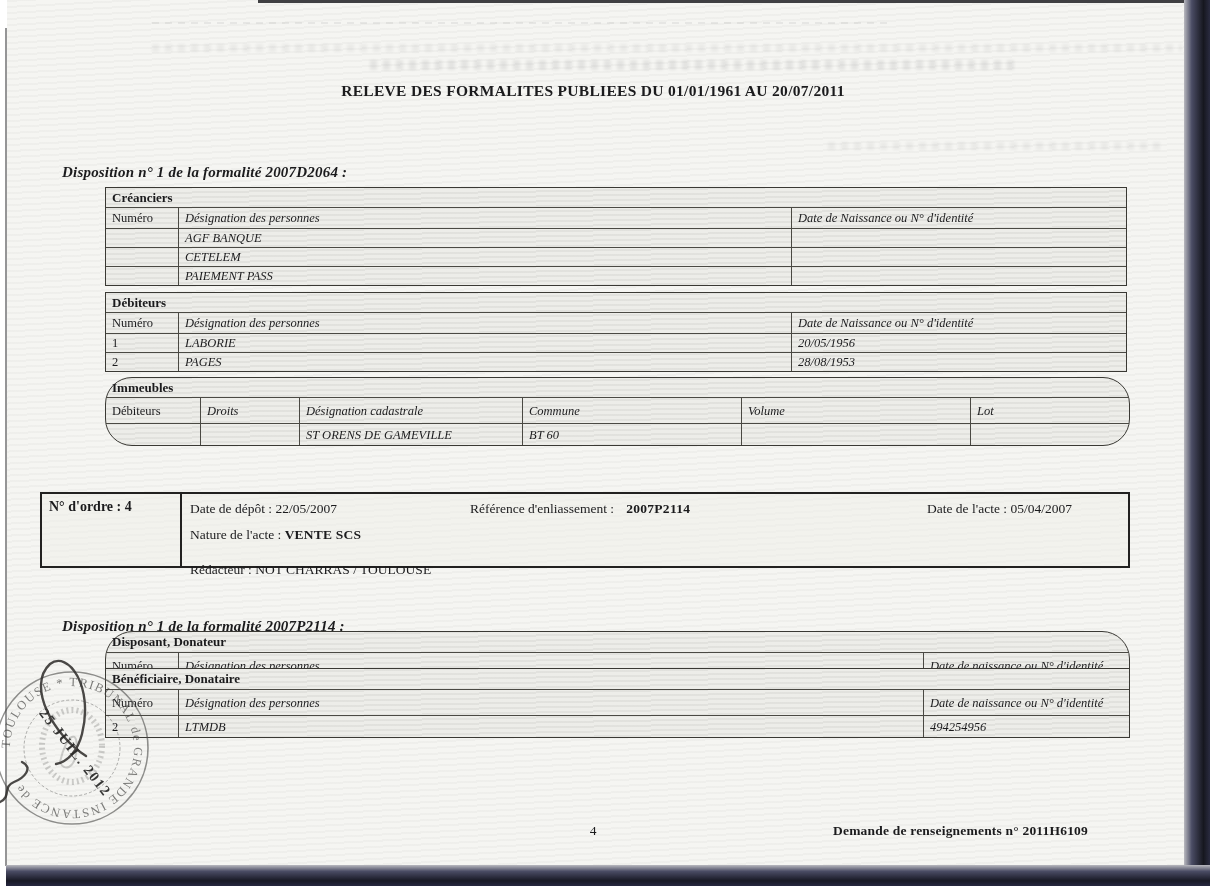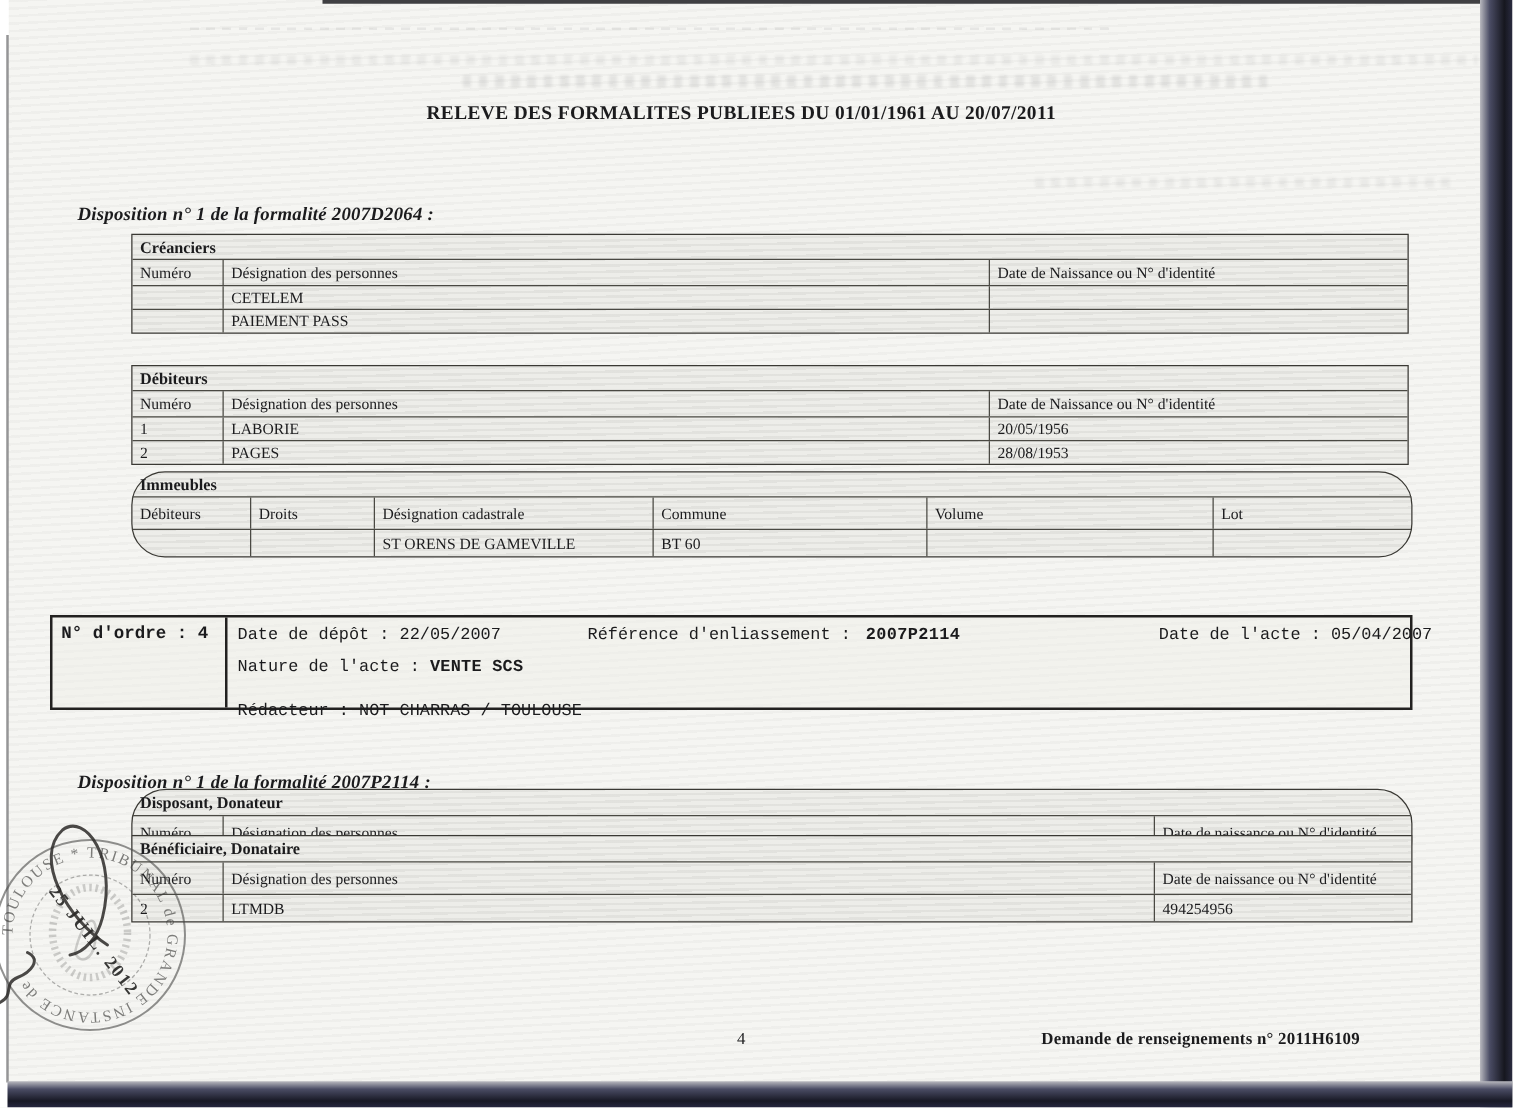--- a/index.html
+++ b/index.html
@@ -61,21 +61,21 @@
     background:
       repeating-linear-gradient(179deg, rgba(90,90,86,0.07) 0 2px, rgba(255,255,255,0.05) 2px 5px),
       #ecece8;
     font-size:12.5px;
   }
   .trow{display:grid;border-top:1px solid #4a4943;align-items:center;}
   .tbl .trow:first-child{border-top:none;}
   .trow.title{display:block;font-weight:bold;font-size:13px;}
   .trow.title span{display:inline-block;padding:2px 6px 1px;}
   .c{padding:2px 6px 1px;min-height:15px;white-space:nowrap;overflow:hidden;}
-  .c + .c{border-left:1px solid #4a4943;height:100%;box-sizing:border-box;display:flex;align-items:center;}
+  .c + .c{border-left:1px solid #4a4943;height:100%;box-sizing:border-box;display:flex;align-items:center;font-style:italic;}
   .trow .c:first-child{height:100%;box-sizing:border-box;display:flex;align-items:center;}
   .cols3a{grid-template-columns:72px 1fr 335px;}
   .cols3b{grid-template-columns:72px 1fr 206px;}
   .cols6{grid-template-columns:94px 99px 223px 219px 1fr 159px;}
   .t1{left:105px;top:187px;width:1020px;}
   .t1 .trow{min-height:18px;}
   .t1 .hdr{min-height:20px;}
   .t2{left:105px;top:292px;width:1020px;}
   .t2 .trow{min-height:18px;}
   .t2 .hdr{min-height:20px;}
@@ -88,21 +88,21 @@
   .t4 .hdr,.t5 .hdr{min-height:25px;}
   .t4 .data,.t5 .data{min-height:21px;}
 
   
   .order-box{
     position:absolute;left:40px;top:492px;width:1086px;height:72px;
     border:2px solid #222120;background:rgba(238,238,234,.55);
     font-size:13.5px;
   }
   .order-box .divider{position:absolute;left:138px;top:0;bottom:0;width:2px;background:#222120;}
-  .order-box .lbl{position:absolute;white-space:nowrap;font-family:Liberation Mono, monospace;}
+  .order-box .lbl{position:absolute;white-space:nowrap;}
   .ob-order{left:7px;top:5px;font-weight:bold;font-size:14px;}
   .ob-depot{left:148px;top:7px;}
   .ob-ref{left:428px;top:7px;}
   .ob-ref b{margin-left:12px;letter-spacing:.3px;}
   .ob-acte{left:885px;top:7px;}
   .ob-nature{left:148px;top:33px;}
   .ob-nature b{letter-spacing:.2px;}
   .ob-redac{left:148px;top:68px;}
 
   .footer-num{position:absolute;left:0;top:823px;width:1186px;text-align:center;font-size:13.5px;}
@@ -123,20 +123,25 @@
 <div class="doc-title">RELEVE DES FORMALITES PUBLIEES DU 01/01/1961 AU 20/07/2011</div>
 
 <div class="section-heading h1">Disposition n° 1 de la formalité 2007D2064 :</div>
 
 <div class="tbl t1">
   <div class="trow title"><span>Créanciers</span></div>
   <div class="trow hdr cols3a">
     <div class="c">Numéro</div>
     <div class="c">Désignation des personnes</div>
     <div class="c">Date de Naissance ou N° d'identité</div>
+  </div>
+  <div class="trow data cols3a">
+    <div class="c"></div>
+    <div class="c">AGF BANQUE</div>
+    <div class="c"></div>
   </div>
   <div class="trow data cols3a">
     <div class="c"></div>
     <div class="c">CETELEM</div>
     <div class="c"></div>
   </div>
   <div class="trow data cols3a">
     <div class="c"></div>
     <div class="c">PAIEMENT PASS</div>
     <div class="c"></div>

